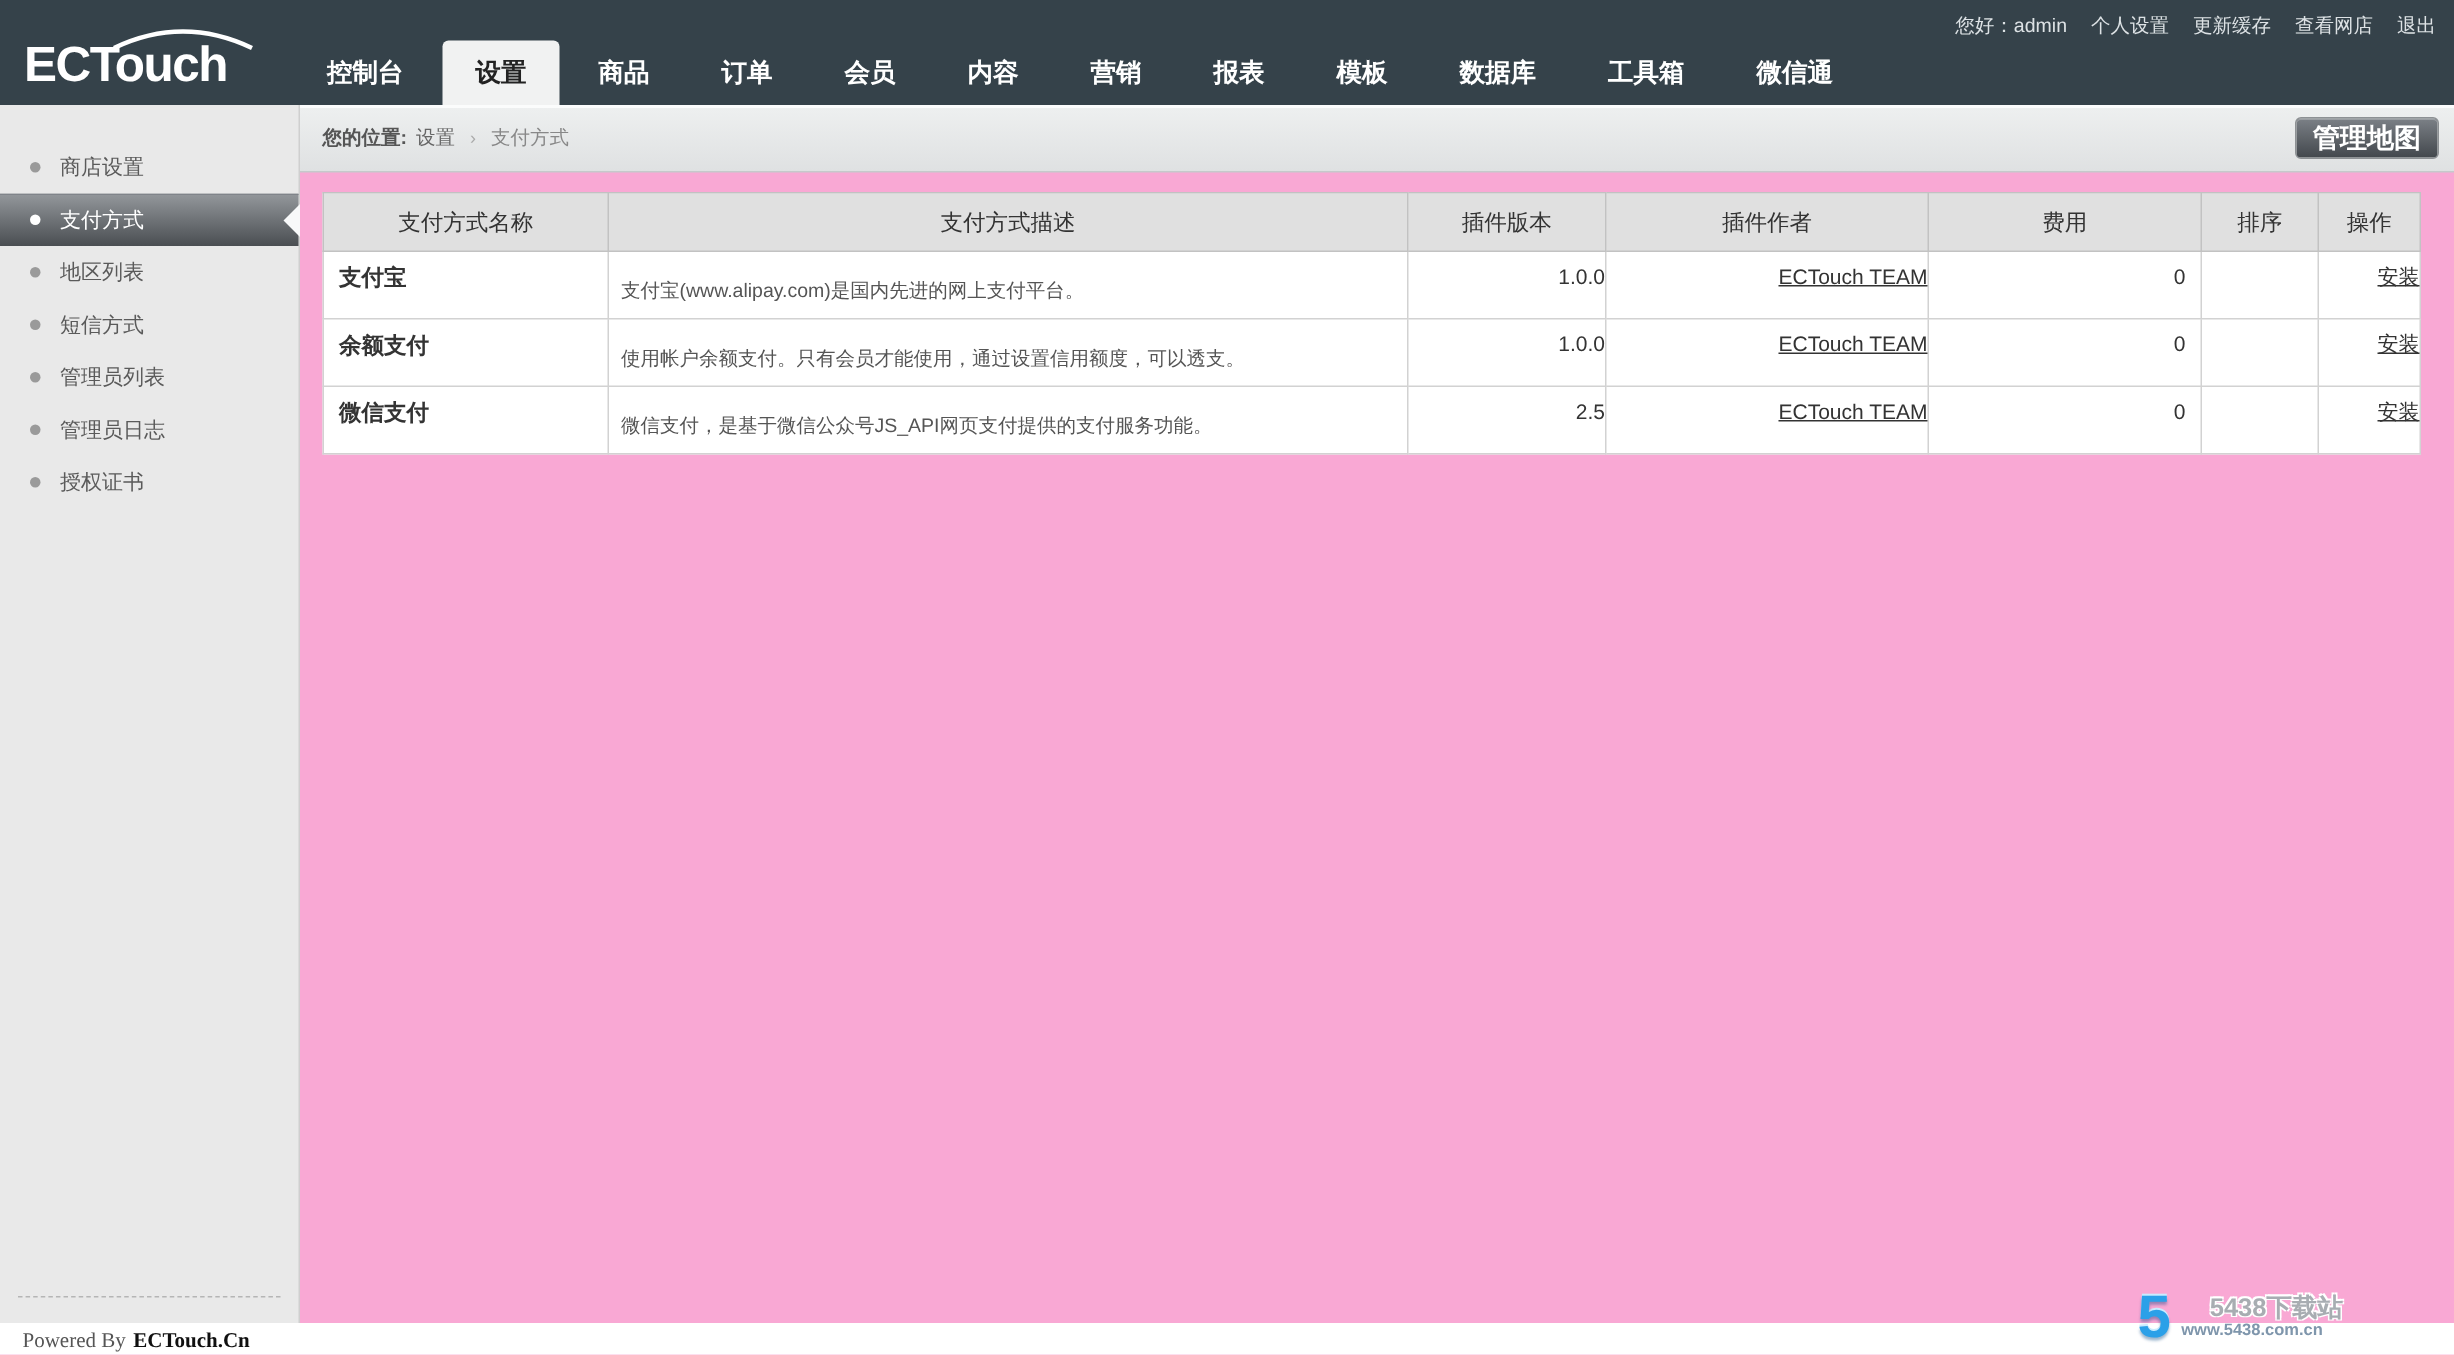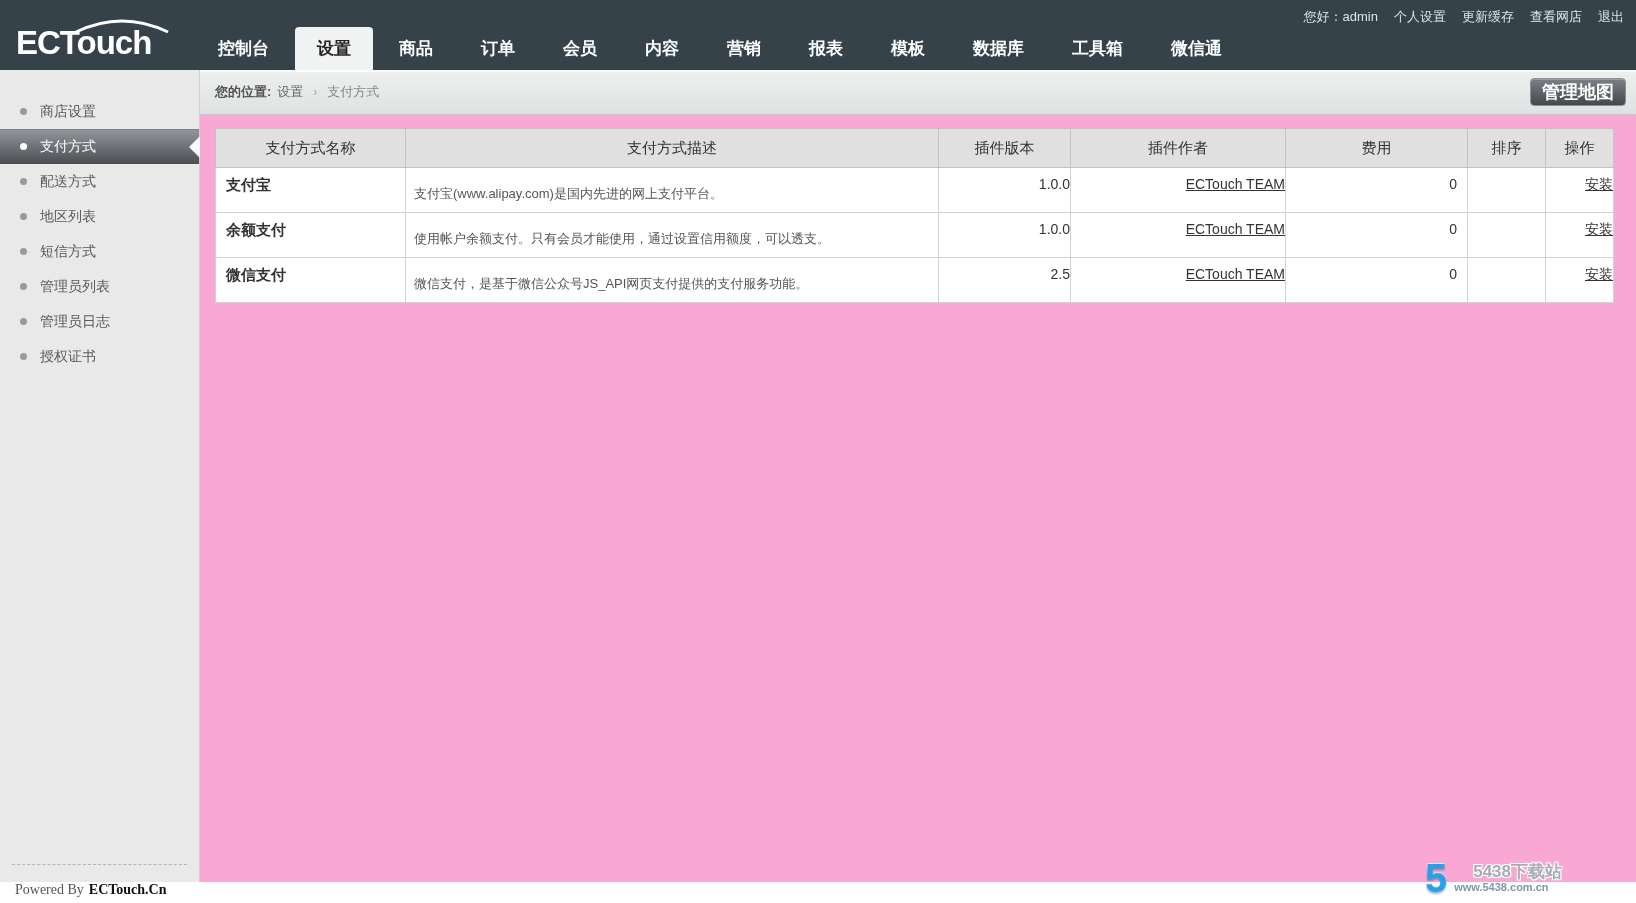--- a/index.html
+++ b/index.html
@@ -44,21 +44,21 @@
   table { border-collapse:collapse; width:1398px; background:#fff; table-layout:fixed; }
   th { background:#e0e0e0; border:1px solid #c2c2c2; height:39px; font-size:15px; font-weight:normal; color:#333; }
   td { border:1px solid #d2d2d2; height:45px; vertical-align:top; font-size:14px; color:#333; }
   td.name { font-weight:bold; font-size:15px; padding:8px 0 0 10px; }
   td.desc { font-size:13px; color:#555; padding:17px 0 0 8px; }
   td.center { text-align:right; padding-top:8px; }
   td.fee { text-align:right; padding:8px 10px 0 0; }
   .cell-link { color:#333; text-decoration:underline; cursor:pointer; }
 
   
-  .bottom-strip { height:21px; background:#fff; display:flex; align-items:flex-start; padding-left:15px;
+  .bottom-strip { height:21px; background:#fff; display:flex; align-items:flex-end; padding-left:15px;
     font-family:"Liberation Serif","DejaVu Serif",serif; font-size:14px; color:#555; }
   .brand { font-weight:bold; color:#101010; margin-left:5px; }
 
   .watermark { position:absolute; right:74px; bottom:7px; display:flex; align-items:center; gap:7px; }
   .wm-5 { font-size:40px; font-weight:bold; line-height:0.9; color:#2ba0e8;
     text-shadow:0 2px 2px rgba(0,70,130,.4), 0 -1px 0 #c9ecff; }
   .wm-text { display:flex; flex-direction:column; }
   .wm-title { font-size:17px; font-weight:bold; color:#a8adb2; line-height:1.05;
     text-shadow:1px 1px 0 #fff,-1px -1px 0 #fff,1px -1px 0 #fff,-1px 1px 0 #fff;margin-left:19px; }
   .wm-url { font-size:11px; font-weight:bold; color:#7f96ac; }
@@ -103,24 +103,20 @@
       <span class="bullet"></span>
       <span>商店设置</span>
     </div>
     <div class="side-item active">
       <span class="bullet"></span>
       <span>支付方式</span>
       <span class="side-arrow"></span>
     </div>
     <div class="side-item">
       <span class="bullet"></span>
-      <span>配送方式</span>
-    </div>
-    <div class="side-item">
-      <span class="bullet"></span>
       <span>地区列表</span>
     </div>
     <div class="side-item">
       <span class="bullet"></span>
       <span>短信方式</span>
     </div>
     <div class="side-item">
       <span class="bullet"></span>
       <span>管理员列表</span>
     </div>

